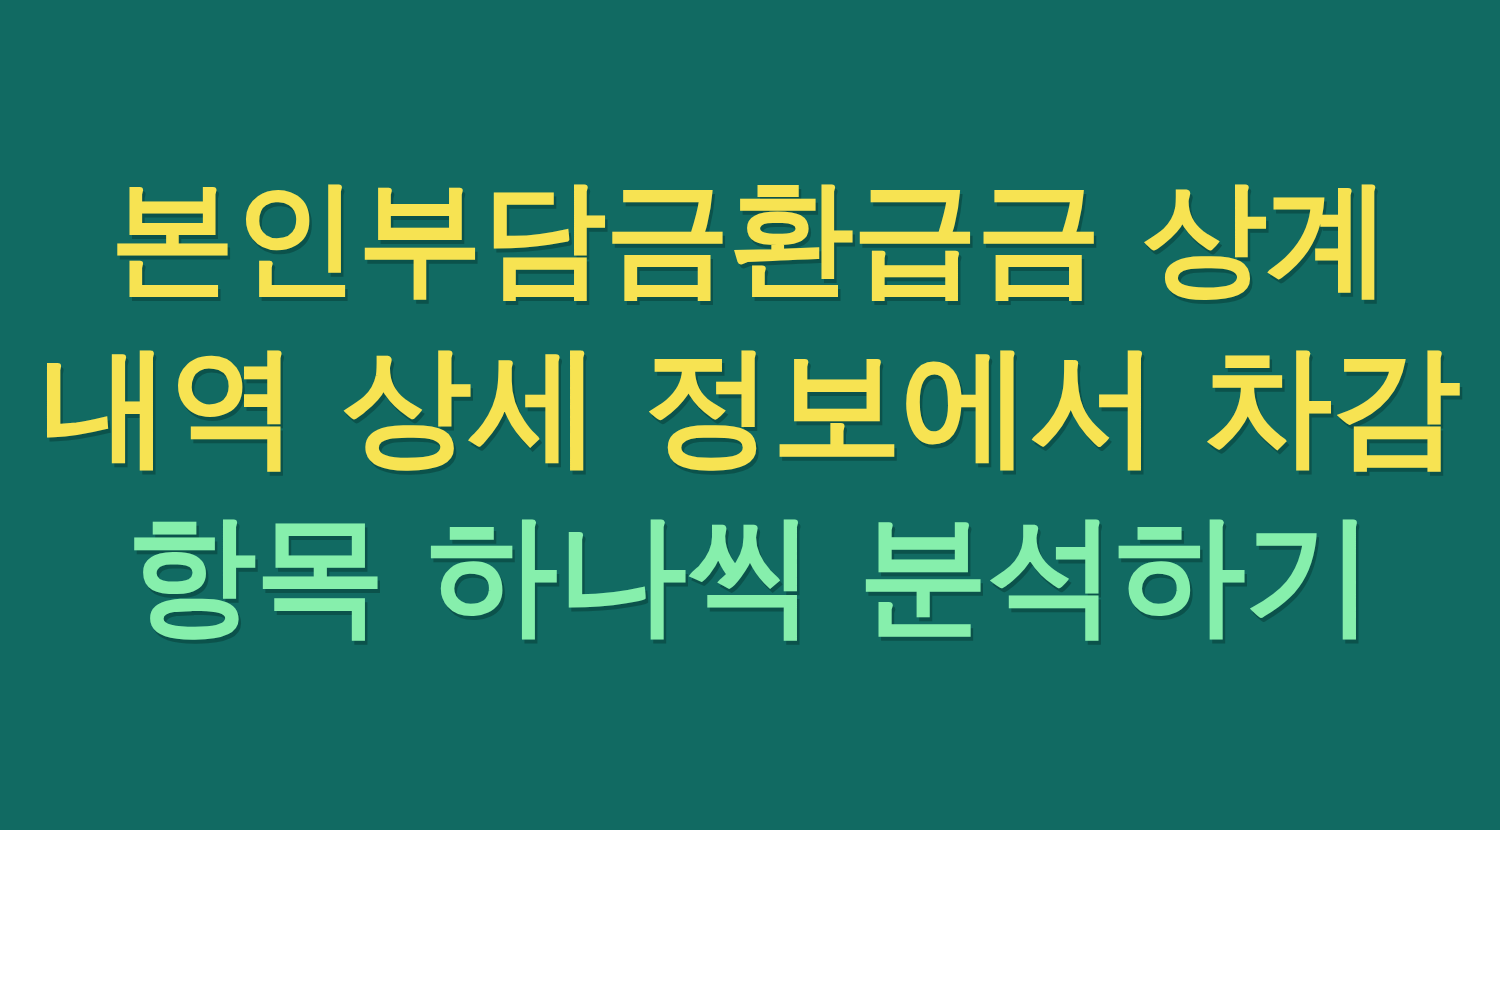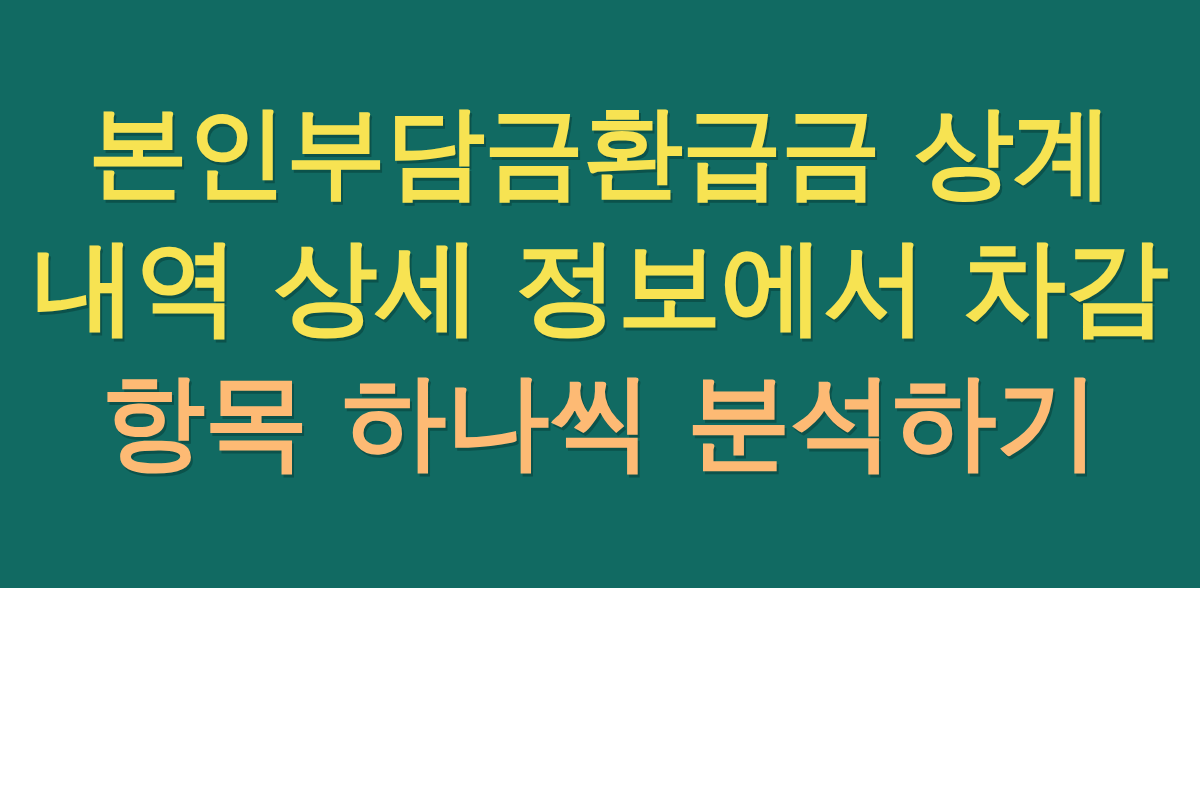--- a/index.html
+++ b/index.html
@@ -10,21 +10,21 @@
   body {
     width: 1200px;
     height: 800px;
     overflow: hidden;
     font-family: "DejaVu Sans", "Liberation Sans", sans-serif;
   }
 
   #thumbnail-canvas {
     position: relative;
     width: 1200px;
-    height: 588px;
+    height: 664px;
     background: #116A62;
     display: flex;
     flex-direction: column;
     align-items: center;
     justify-content: center;
     box-sizing: border-box;
   }
 
   #headline-block {
     display: flex;
@@ -59,17 +59,17 @@
 <body>
 
 <div id="thumbnail-canvas" style="background: rgb(17, 106, 98);">
 
   <div id="headline-block">
 
     <span class="headline-line line-1" style="color: rgb(247, 227, 82);">본인부담금환급금 상계</span>
 
     <span class="headline-line line-2" style="color: rgb(247, 227, 82);">내역 상세 정보에서 차감</span>
 
-    <span class="headline-line line-3" style="color: #fdba74;">항목 하나씩 분석하기</span>
+    <span class="headline-line line-3" style="color: #86efac;">항목 하나씩 분석하기</span>
 
   </div>
 
 </div>
 
 </body></html>

